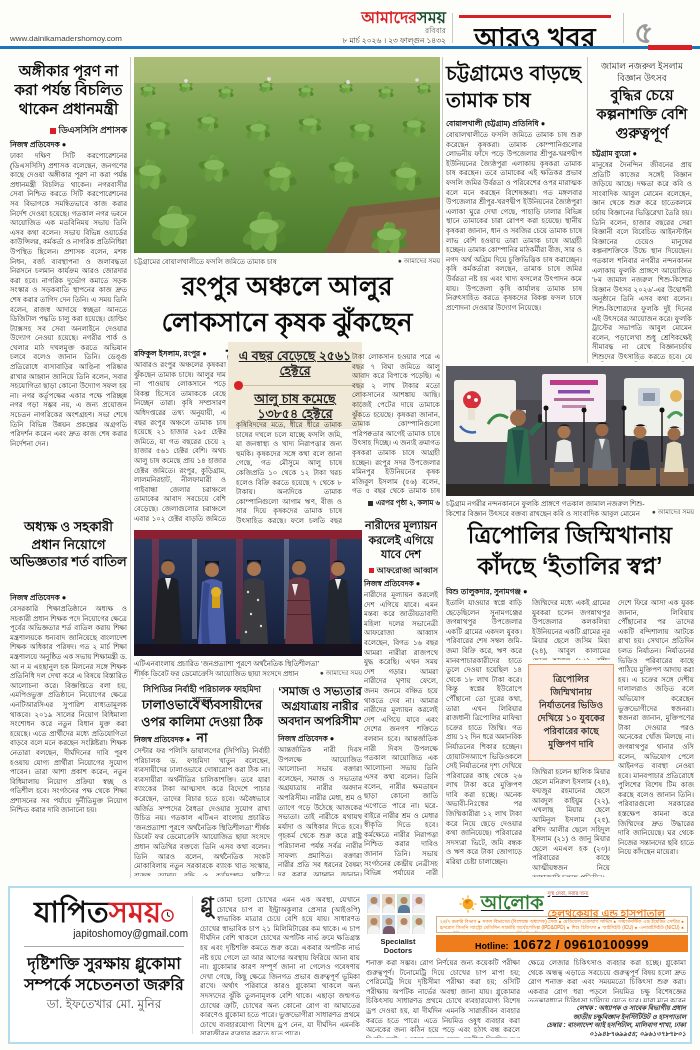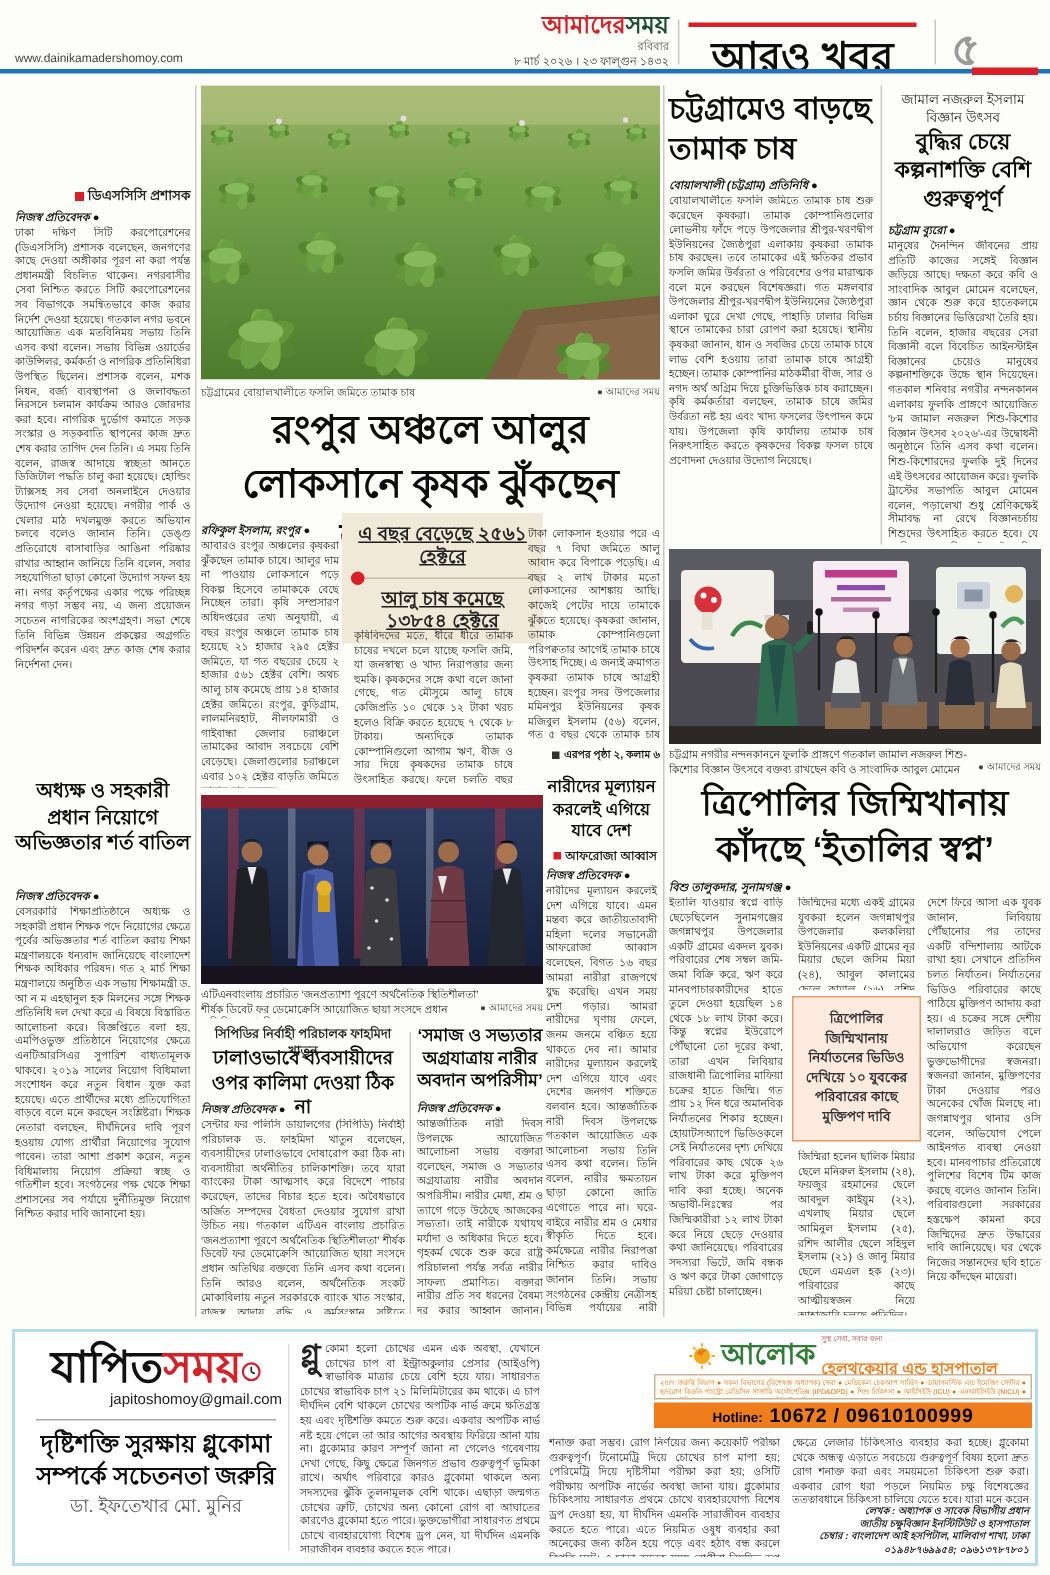--- a/index.html
+++ b/index.html
@@ -1,20 +1,20 @@
 <!DOCTYPE html>
 <html><head>
 <meta charset="utf-8">
 <style>
   html,body{margin:0;padding:0;background:#e9e9e9;}
   .page{position:relative;width:700px;height:1050px;background:#fdfdfa;margin:0 auto;overflow:hidden;
         font-family:"Liberation Sans","DejaVu Sans",sans-serif;color:#1c1c1c;}
   .abs{position:absolute;}
   .body-text{font-size:7px;line-height:9.6px;text-align:justify;color:#222;overflow:hidden;}
-  .byline{font-size:7.5px;font-weight:bold;color:#111;font-style:italic;}
+  .byline{font-size:7.5px;font-weight:bold;color:#111;}
   .kicker{font-weight:bold;text-align:center;color:#222;}
   .headline{font-weight:900;color:#0c0c0c;text-align:center;}
   .caption{font-size:7px;color:#333;}
   .credit{font-size:6.5px;color:#444;white-space:nowrap;}
   .vdiv{width:1px;background:#c9c9c9;}
   .square{display:inline-block;width:6px;height:6px;background:#d92027;margin-right:3px;vertical-align:middle;}
   .tag-line{font-size:9px;font-weight:bold;text-align:right;color:#222;}
   .stats-box{background:#f0e9d8;padding:7px 6px;text-align:center;text-decoration:underline;}
   .stat{font-size:12.5px;line-height:15px;font-weight:800;color:#222;}
   .stat-rule{position:relative;height:1px;background:#c9bfa4;margin:6px 2px;}
@@ -56,20 +56,21 @@
 
   <div class="abs vdiv" style="left:452px;top:13px;height:30px;"></div>
   <div class="abs" style="left:459px;top:15px;width:152px;height:2.5px;background:#d92027;"></div>
   <div class="abs" style="left:459px;top:17px;width:152px;font-size:27px;font-weight:900;color:#0c0c0c;text-align:center;">আরও খবর</div>
   <div class="abs vdiv" style="left:623px;top:13px;height:30px;"></div>
   <div class="abs" style="left:634px;top:9px;font-size:30px;font-weight:900;color:#9a9a9a;">৫</div>
 
   <div class="abs" style="left:0;top:46px;width:700px;height:3px;background:#1b74bc;"></div>
   <div class="abs" style="left:648px;top:45px;width:44px;height:4.5px;background:#d92027;"></div>
 
+  <div class="abs headline" style="left:10px;top:61px;width:117px;font-size:15px;line-height:19px;">অঙ্গীকার পূরণ না করা পর্যন্ত বিচলিত থাকেন প্রধানমন্ত্রী</div>
   <div class="abs tag-line" style="left:10px;top:123px;width:117px;">
     <span class="square"></span><span>ডিএসসিসি প্রশাসক</span>
   </div>
   <div class="abs byline" style="left:10px;top:139px;width:117px;">নিজস্ব প্রতিবেদক ●</div>
   <div class="abs body-text" style="left:10px;top:151px;width:117px;height:361px;">ঢাকা দক্ষিণ সিটি করপোরেশনের (ডিএসসিসি) প্রশাসক বলেছেন, জনগণের কাছে দেওয়া অঙ্গীকার পূরণ না করা পর্যন্ত প্রধানমন্ত্রী বিচলিত থাকেন। নগরবাসীর সেবা নিশ্চিত করতে সিটি করপোরেশনের সব বিভাগকে সমন্বিতভাবে কাজ করার নির্দেশ দেওয়া হয়েছে। গতকাল নগর ভবনে আয়োজিত এক মতবিনিময় সভায় তিনি এসব কথা বলেন। সভায় বিভিন্ন ওয়ার্ডের কাউন্সিলর, কর্মকর্তা ও নাগরিক প্রতিনিধিরা উপস্থিত ছিলেন। প্রশাসক বলেন, মশক নিধন, বর্জ্য ব্যবস্থাপনা ও জলাবদ্ধতা নিরসনে চলমান কার্যক্রম আরও জোরদার করা হবে। নাগরিক দুর্ভোগ কমাতে সড়ক সংস্কার ও সড়কবাতি স্থাপনের কাজ দ্রুত শেষ করার তাগিদ দেন তিনি। এ সময় তিনি বলেন, রাজস্ব আদায়ে স্বচ্ছতা আনতে ডিজিটাল পদ্ধতি চালু করা হয়েছে। হোল্ডিং ট্যাক্সসহ সব সেবা অনলাইনে দেওয়ার উদ্যোগ নেওয়া হয়েছে। নগরীর পার্ক ও খেলার মাঠ দখলমুক্ত করতে অভিযান চলবে বলেও জানান তিনি। ডেঙ্গু প্রতিরোধে বাসাবাড়ির আঙিনা পরিষ্কার রাখার আহ্বান জানিয়ে তিনি বলেন, সবার সহযোগিতা ছাড়া কোনো উদ্যোগ সফল হয় না। নগর কর্তৃপক্ষের একার পক্ষে পরিচ্ছন্ন নগর গড়া সম্ভব নয়, এ জন্য প্রয়োজন সচেতন নাগরিকের অংশগ্রহণ। সভা শেষে তিনি বিভিন্ন উন্নয়ন প্রকল্পের অগ্রগতি পরিদর্শন করেন এবং দ্রুত কাজ শেষ করার নির্দেশনা দেন।</div>
 
   <div class="abs headline" style="left:10px;top:518px;width:117px;font-size:13px;line-height:17.5px;">অধ্যক্ষ ও সহকারী প্রধান নিয়োগে অভিজ্ঞতার শর্ত বাতিল</div>
   <div class="abs byline" style="left:10px;top:592px;width:117px;">নিজস্ব প্রতিবেদক ●</div>
   <div class="abs body-text" style="left:10px;top:604px;width:117px;height:272px;">বেসরকারি শিক্ষাপ্রতিষ্ঠানে অধ্যক্ষ ও সহকারী প্রধান শিক্ষক পদে নিয়োগের ক্ষেত্রে পূর্বের অভিজ্ঞতার শর্ত বাতিল করায় শিক্ষা মন্ত্রণালয়কে ধন্যবাদ জানিয়েছে বাংলাদেশ শিক্ষক অধিকার পরিষদ। গত ২ মার্চ শিক্ষা মন্ত্রণালয়ে অনুষ্ঠিত এক সভায় শিক্ষামন্ত্রী ড. আ ন ম এহছানুল হক মিলনের সঙ্গে শিক্ষক প্রতিনিধি দল দেখা করে এ বিষয়ে বিস্তারিত আলোচনা করে। বিজ্ঞপ্তিতে বলা হয়, এমপিওভুক্ত প্রতিষ্ঠানে নিয়োগের ক্ষেত্রে এনটিআরসিএর সুপারিশ বাধ্যতামূলক থাকবে। ২০১৯ সালের নিয়োগ বিধিমালা সংশোধন করে নতুন বিধান যুক্ত করা হয়েছে। এতে প্রার্থীদের মধ্যে প্রতিযোগিতা বাড়বে বলে মনে করছেন সংশ্লিষ্টরা। শিক্ষক নেতারা বলছেন, দীর্ঘদিনের দাবি পূরণ হওয়ায় যোগ্য প্রার্থীরা নিয়োগের সুযোগ পাবেন। তারা আশা প্রকাশ করেন, নতুন বিধিমালায় নিয়োগ প্রক্রিয়া স্বচ্ছ ও গতিশীল হবে। সংগঠনের পক্ষ থেকে শিক্ষা প্রশাসনের সব পর্যায়ে দুর্নীতিমুক্ত নিয়োগ নিশ্চিত করার দাবি জানানো হয়।</div>
 
@@ -319,23 +320,36 @@
       <div style="font-size:16px;font-weight:900;line-height:20.5px;color:#0d0d0d;margin-top:5px;">দৃষ্টিশক্তি সুরক্ষায় গ্লুকোমা সম্পর্কে সচেতনতা জরুরি</div>
       <div style="font-size:12px;color:#555;">ডা. ইফতেখার মো. মুনির</div>
     </div>
 
     <div class="abs vdiv" style="left:182px;top:8px;height:138px;background:#ddd;"></div>
 
     <div class="abs body-text" style="left:190px;top:7px;width:160px;height:140px;">
       <span class="drop">গ্লু</span><span>কোমা হলো চোখের এমন এক অবস্থা, যেখানে চোখের চাপ বা ইন্ট্রাঅকুলার প্রেসার (আইওপি) স্বাভাবিক মাত্রার চেয়ে বেশি হয়ে যায়। সাধারণত চোখের স্বাভাবিক চাপ ২১ মিলিমিটারের কম থাকে। এ চাপ দীর্ঘদিন বেশি থাকলে চোখের অপটিক নার্ভ ক্রমে ক্ষতিগ্রস্ত হয় এবং দৃষ্টিশক্তি কমতে শুরু করে। একবার অপটিক নার্ভ নষ্ট হয়ে গেলে তা আর আগের অবস্থায় ফিরিয়ে আনা যায় না। গ্লুকোমার কারণ সম্পূর্ণ জানা না গেলেও গবেষণায় দেখা গেছে, কিছু ক্ষেত্রে জিনগত প্রভাব গুরুত্বপূর্ণ ভূমিকা রাখে। অর্থাৎ পরিবারে কারও গ্লুকোমা থাকলে অন্য সদস্যদের ঝুঁকি তুলনামূলক বেশি থাকে। এছাড়া জন্মগত চোখের ত্রুটি, চোখের অন্য কোনো রোগ বা আঘাতের কারণেও গ্লুকোমা হতে পারে। ভুক্তভোগীরা সাধারণত প্রথমে চোখে ব্যবহারযোগ্য বিশেষ ড্রপ নেন, যা দীর্ঘদিন এমনকি সারাজীবন ব্যবহার করতে হতে পারে।</span>
     </div>
 
+    <div class="abs" style="left:356px;top:5px;width:64px;">
+      <div style="display:flex;flex-wrap:wrap;width:62px;">
+        <div class="tile"></div>
+          <div class="tile"></div>
+        <div class="tile"></div>
+          <div class="tile"></div>
+        <div class="tile"></div>
+          <div class="tile"></div>
+        <div class="tile"></div>
+          <div class="tile"></div>
+      </div>
+      <div style="font-size:7.5px;font-weight:bold;color:#222;text-align:center;margin-top:2px;">Specialist Doctors</div>
+    </div>
 
     <div class="abs" style="left:426px;top:5px;width:252px;">
-      <div style="display:flex;align-items:center;justify-content:center;gap:4px;height:22px;">
+      <div style="display:flex;align-items:center;justify-content:center;gap:4px;height:22px;text-decoration:underline;">
         <svg width="18" height="18" viewBox="0 0 20 20">
           <circle cx="10" cy="10" r="6" fill="#f5a81e"></circle>
           <path d="M10,10 a4,4 0 0 1 4,-4 a6,6 0 0 0 -8,2 z" fill="#e07818"></path>
           <g stroke="#f5a81e" stroke-width="1.4">
               <line x1="10" y1="0.5" x2="10" y2="3"></line>
               <line x1="10" y1="17" x2="10" y2="19.5"></line>
               <line x1="0.5" y1="10" x2="3" y2="10"></line>
               <line x1="17" y1="10" x2="19.5" y2="10"></line>
               <line x1="3.5" y1="3.5" x2="5.2" y2="5.2"></line>
               <line x1="14.8" y1="14.8" x2="16.5" y2="16.5"></line>

